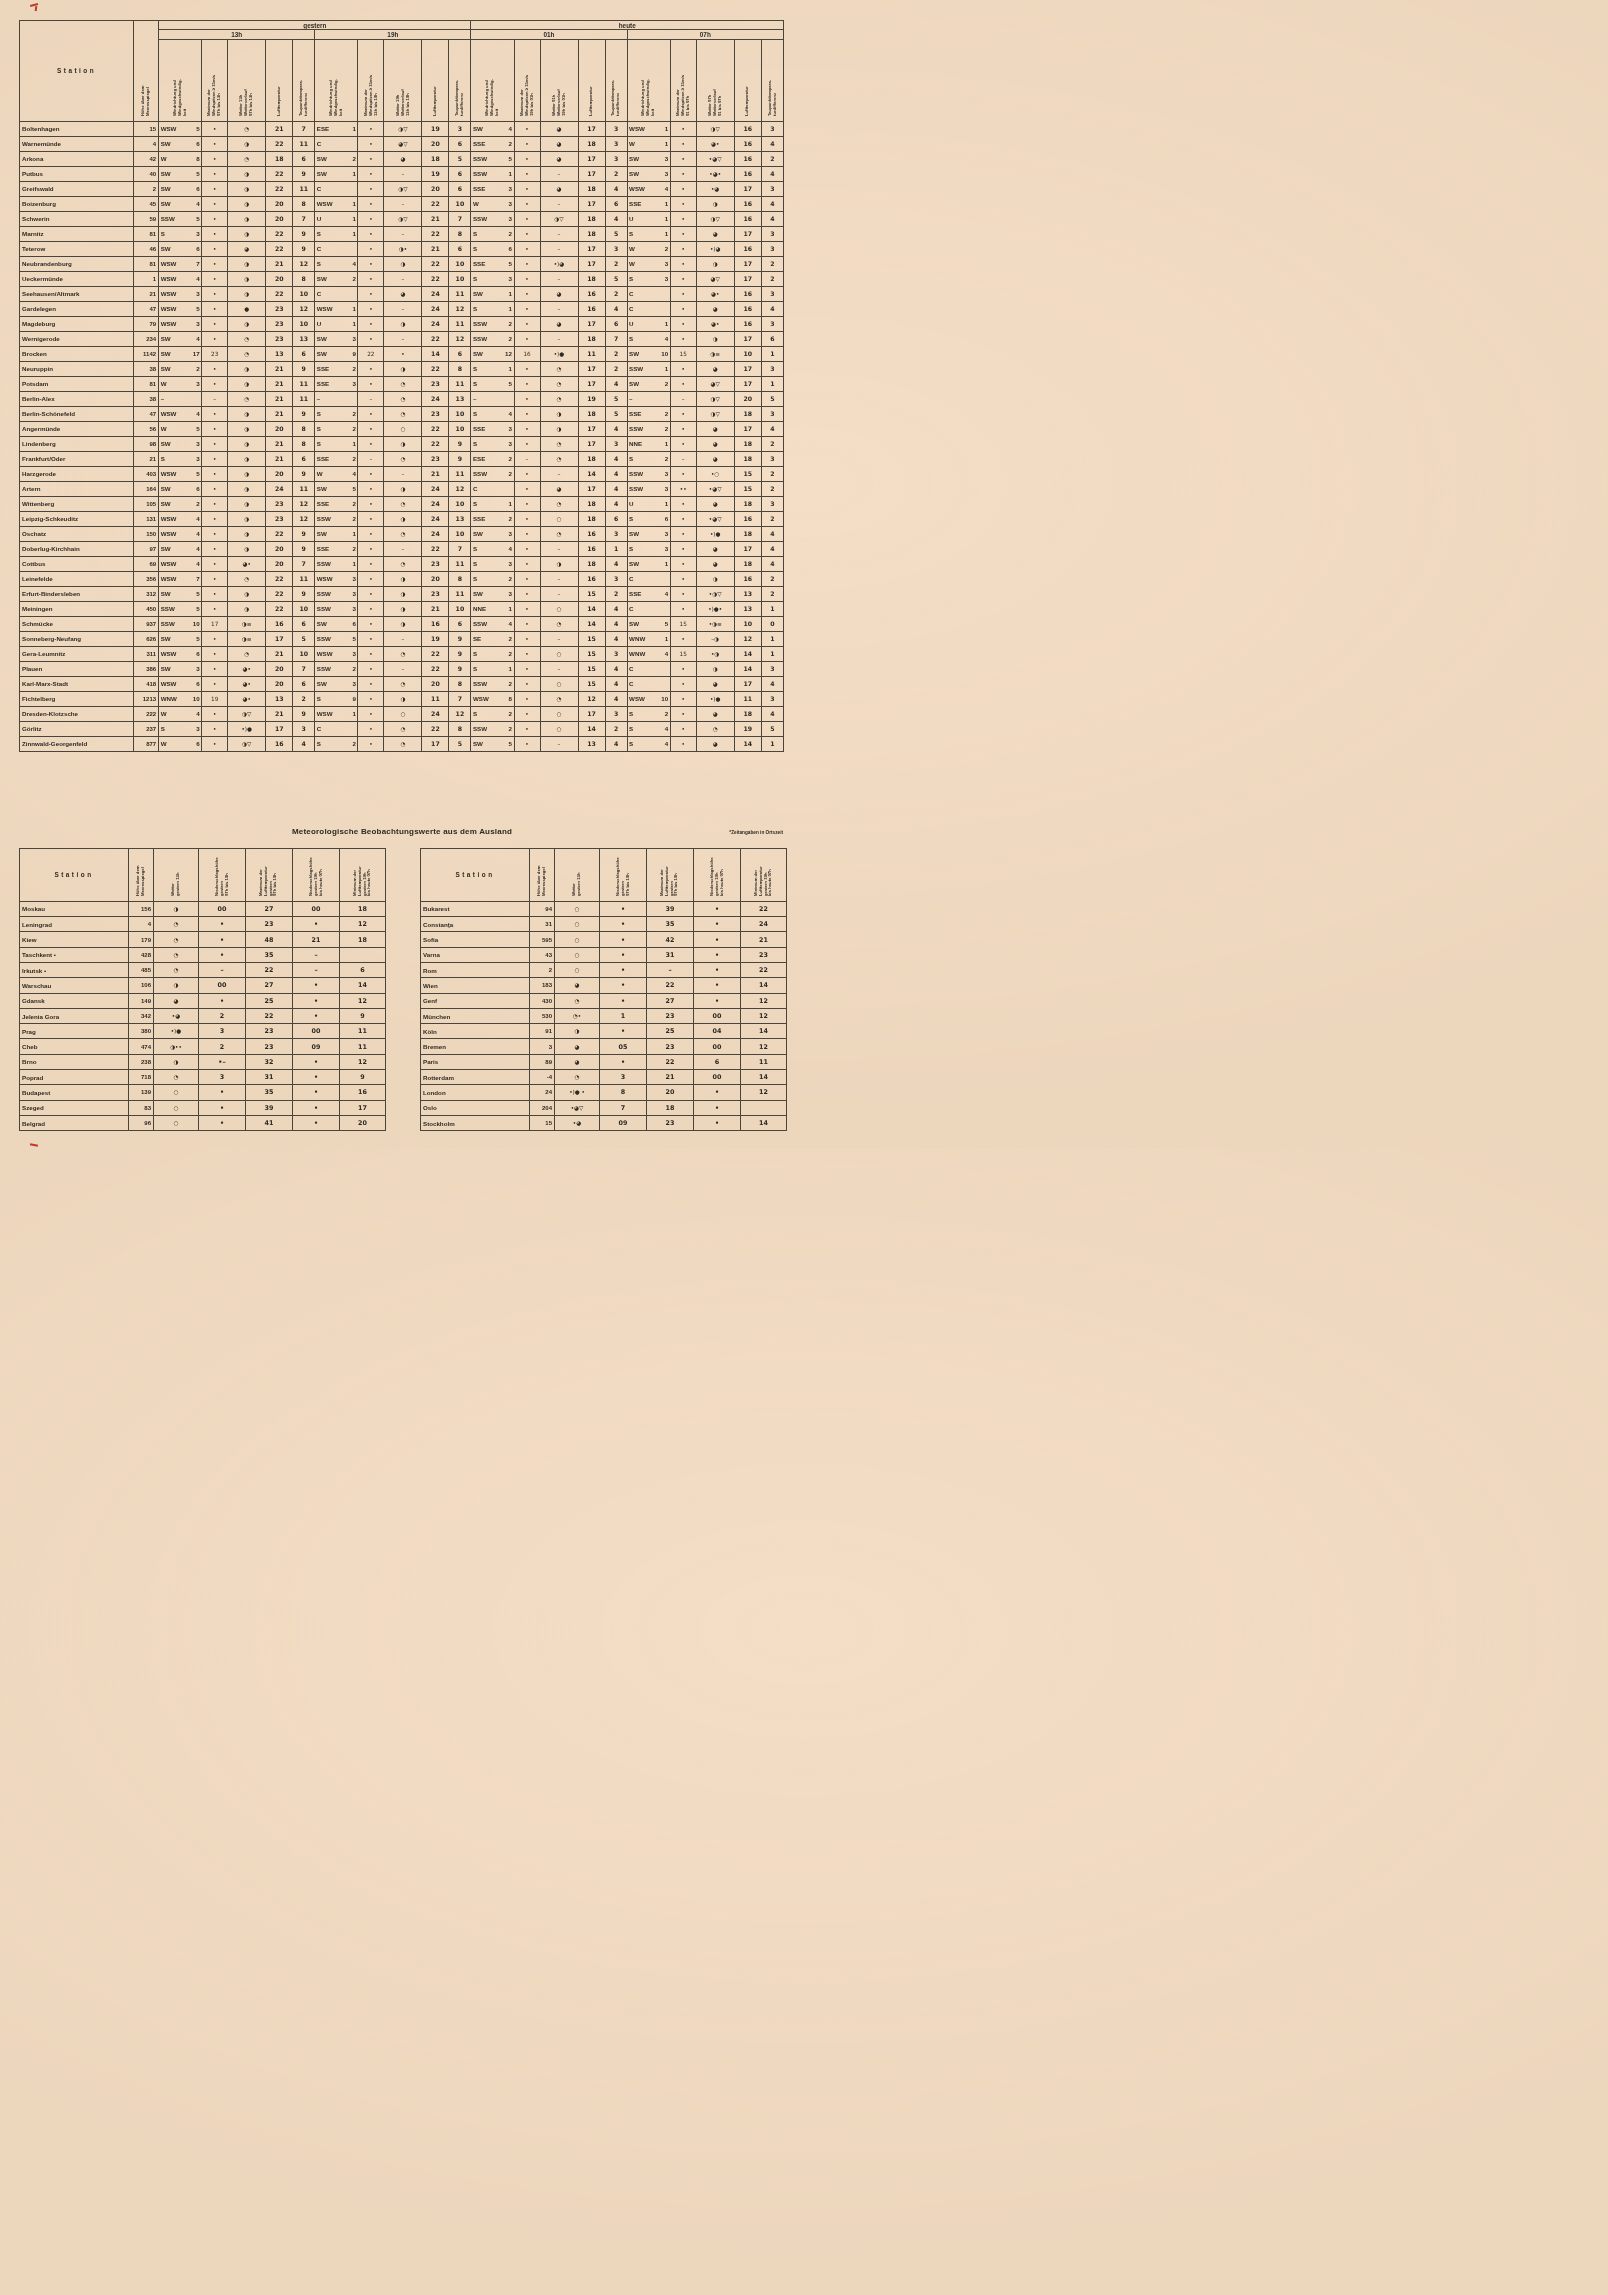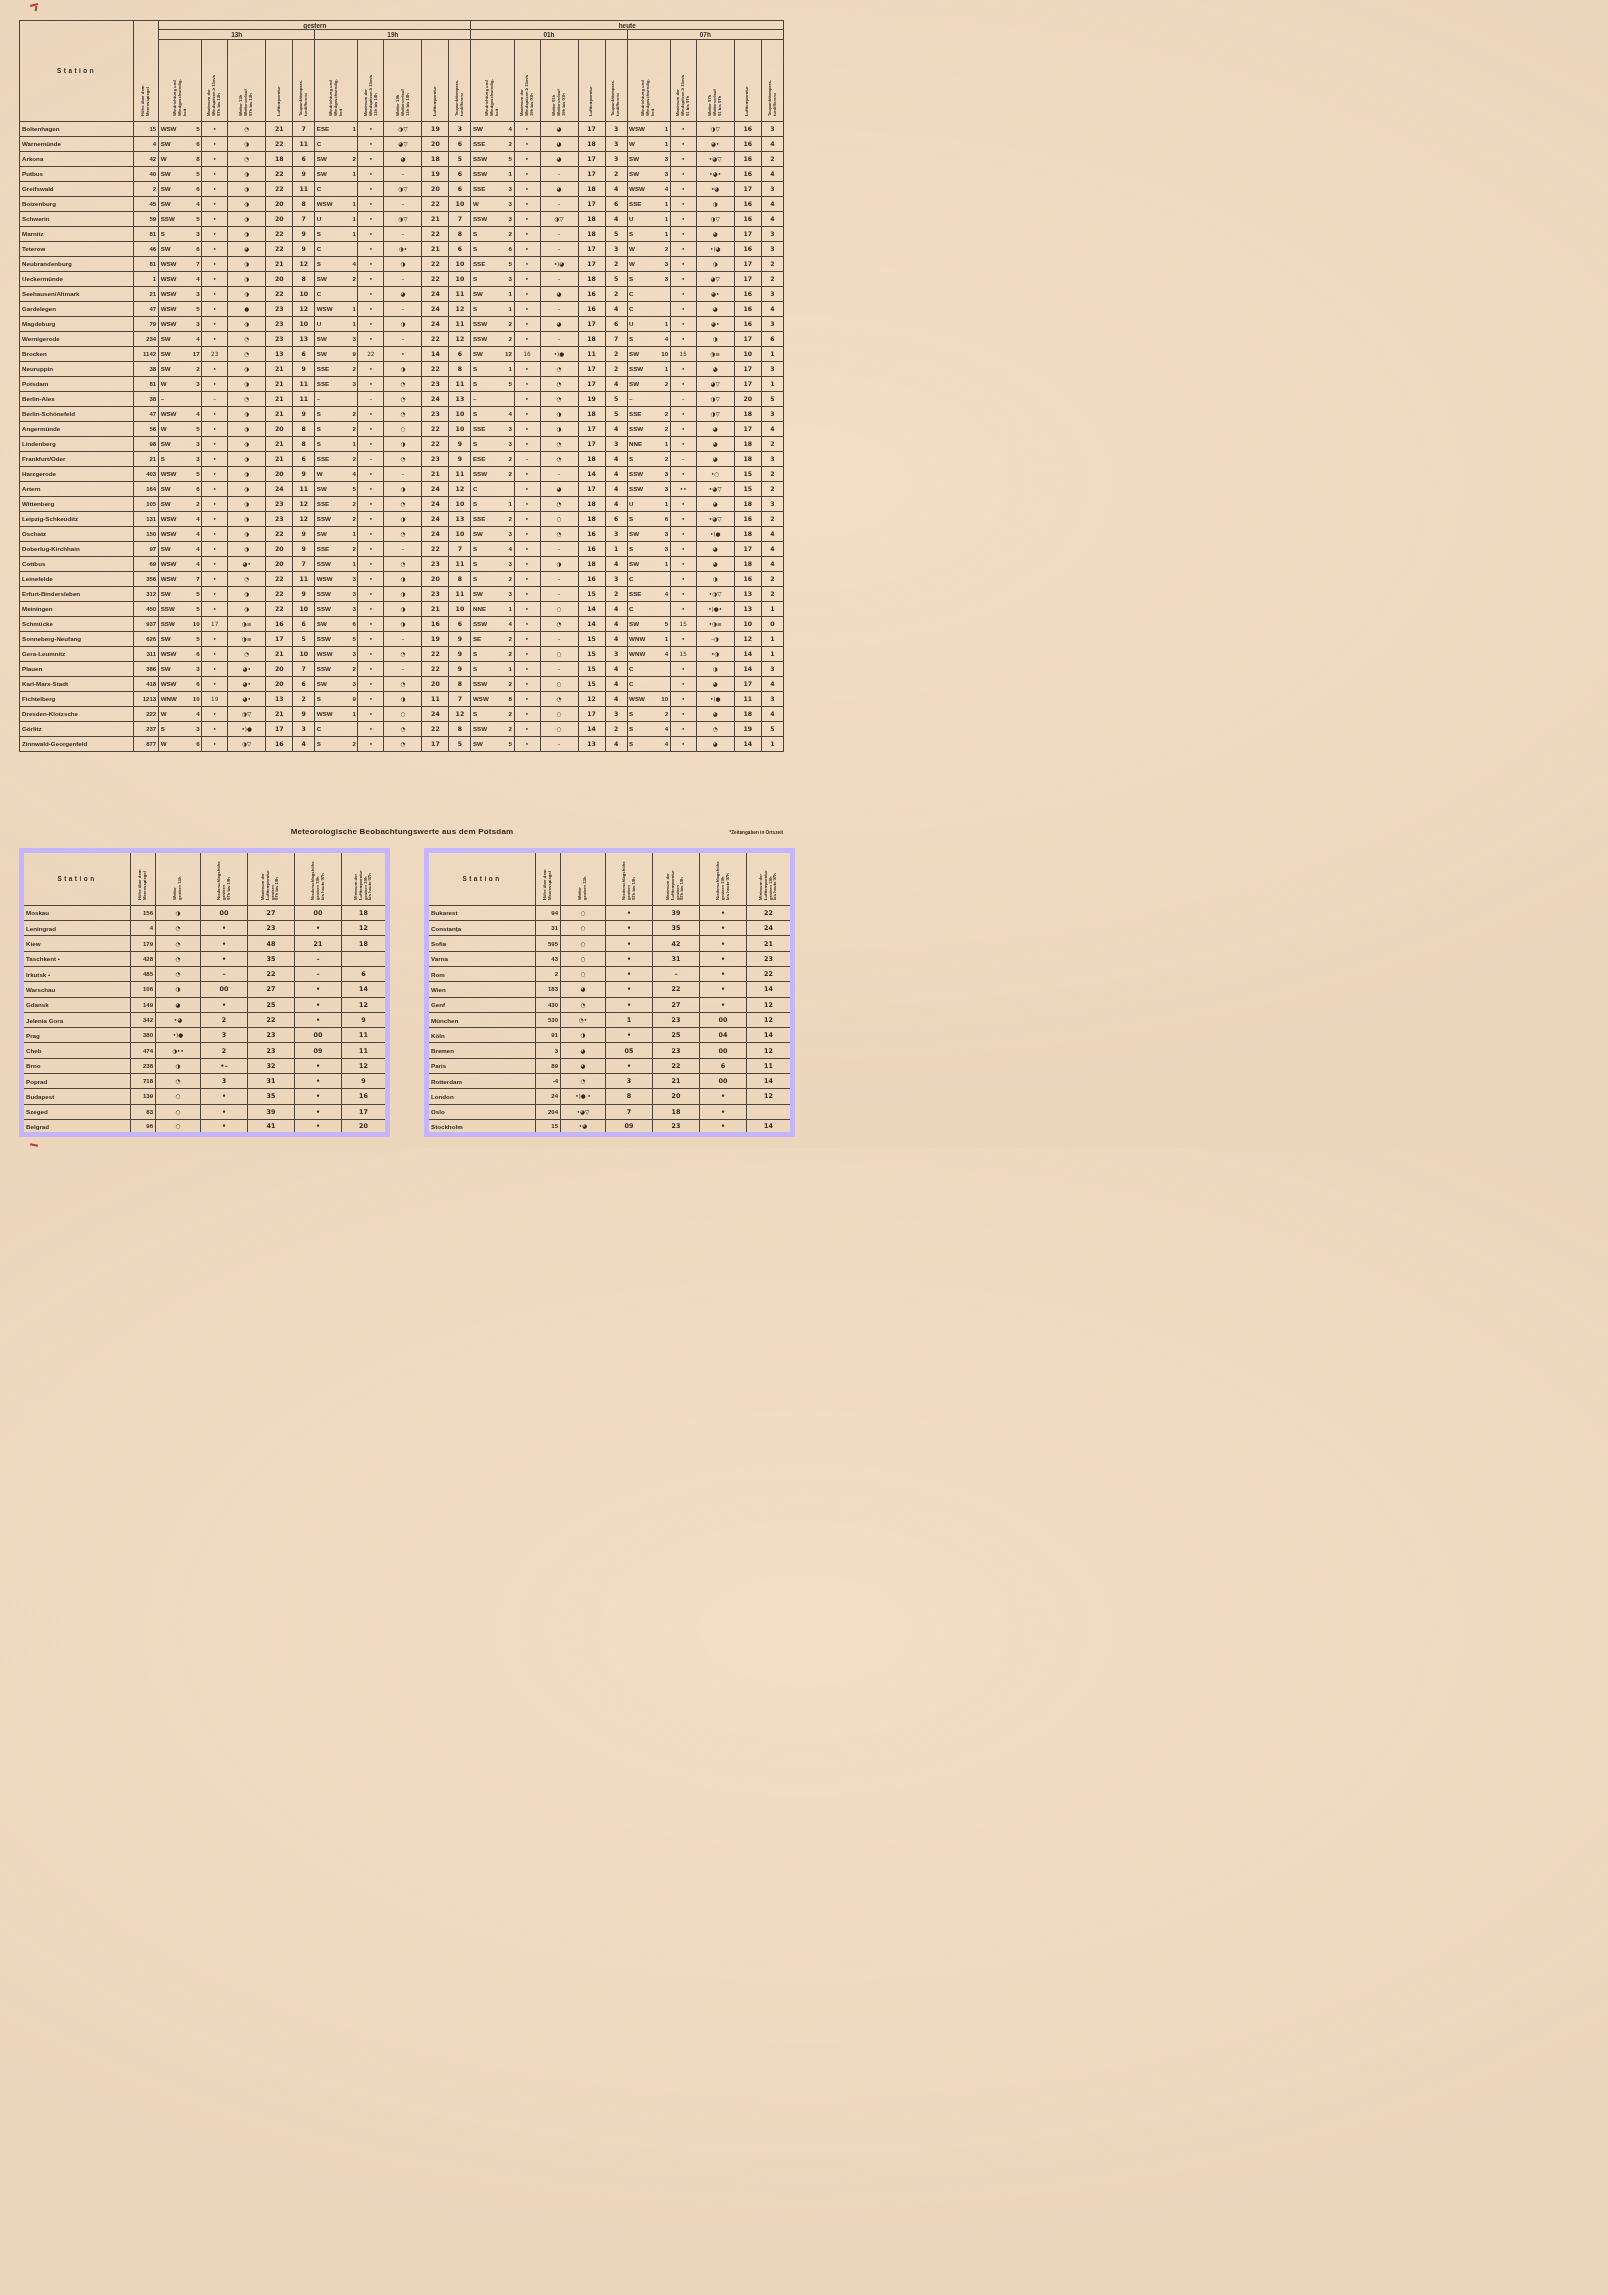--- a/index.html
+++ b/index.html
@@ -7,21 +7,21 @@
     width:804px;height:1148px;position:relative;
     font-family:"Liberation Sans",sans-serif;color:#2f2a23;
     background:
       radial-gradient(ellipse 120% 90% at 50% 42%, rgba(250,228,205,0.55) 0%, rgba(250,228,205,0) 60%),
       radial-gradient(ellipse 140% 130% at 50% 50%, #ecd6bc 55%, #d9bfa1 100%);
     overflow:hidden;
   }
   table{border-collapse:collapse;table-layout:fixed;background:transparent}
   th,td{border:0.5px solid #4b443a;padding:0 1px;overflow:hidden;vertical-align:middle}
   .main{width:765px;margin:20px 0 0 19px;border:1px solid #4b443a}
-  .foreign{width:366px;border:5px solid #c4b5fd}
+  .foreign{width:366px;border:1px solid #c4b5fd}
 
   .band{font-weight:700;font-size:6.4px;text-align:center;height:8.4px;padding:0}
   .time{font-weight:700;font-size:6.4px;text-align:center;height:8.4px;padding:0}
   .main thead tr:nth-child(3) th.rot-cell{height:78px}
   .rot-cell{vertical-align:middle;padding:1.5px 0;text-align:center}
   .rot{
     writing-mode:vertical-rl;transform:rotate(180deg);
     font-size:4.2px;line-height:1.15;white-space:pre-line;text-align:left;
     display:inline-block;margin:0 auto;
   }
@@ -1990,21 +1990,21 @@
         </td>
         <td class="sym-cell">•</td>
         <td class="sym-cell">◕</td>
         <td class="num-cell">14</td>
         <td class="num-cell">1</td>
       </tr>
     </tbody>
   </table>
 
 <div class="ausland-head">
-  <div class="ausland-title">Meteorologische Beobachtungswerte aus dem Potsdam</div>
+  <div class="ausland-title">Meteorologische Beobachtungswerte aus dem Ausland</div>
   <div class="ausland-note">*Zeitangaben in Ortszeit</div>
 </div>
 
 <div class="foreign-wrap">
   <table id="foreign-left" class="foreign">
       <colgroup>
         <col style="width: 109px;">
         <col style="width: 25px;">
         <col style="width: 45px;">
         <col style="width: 47px;">

